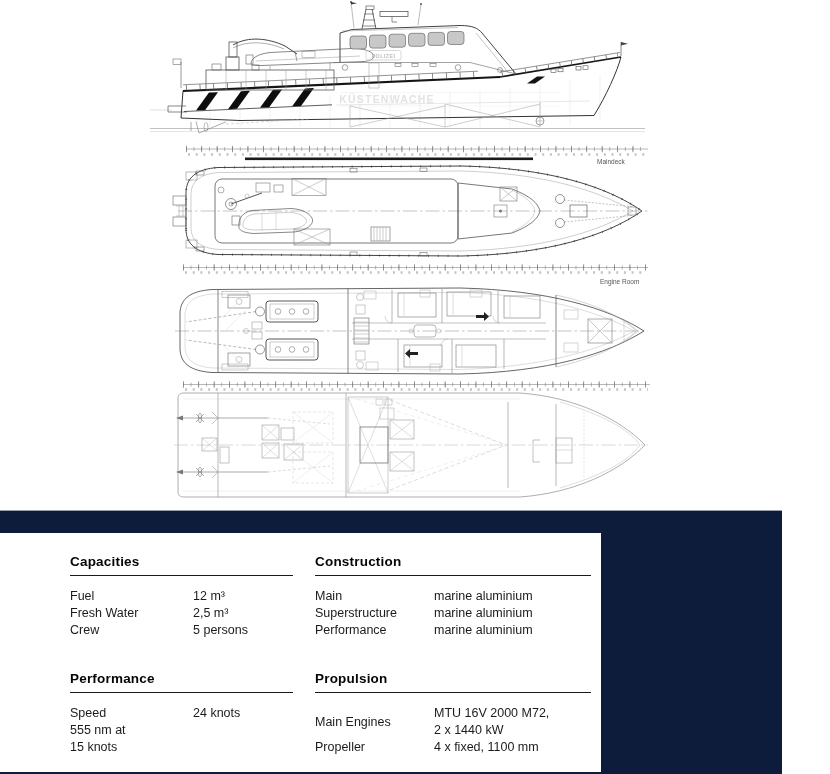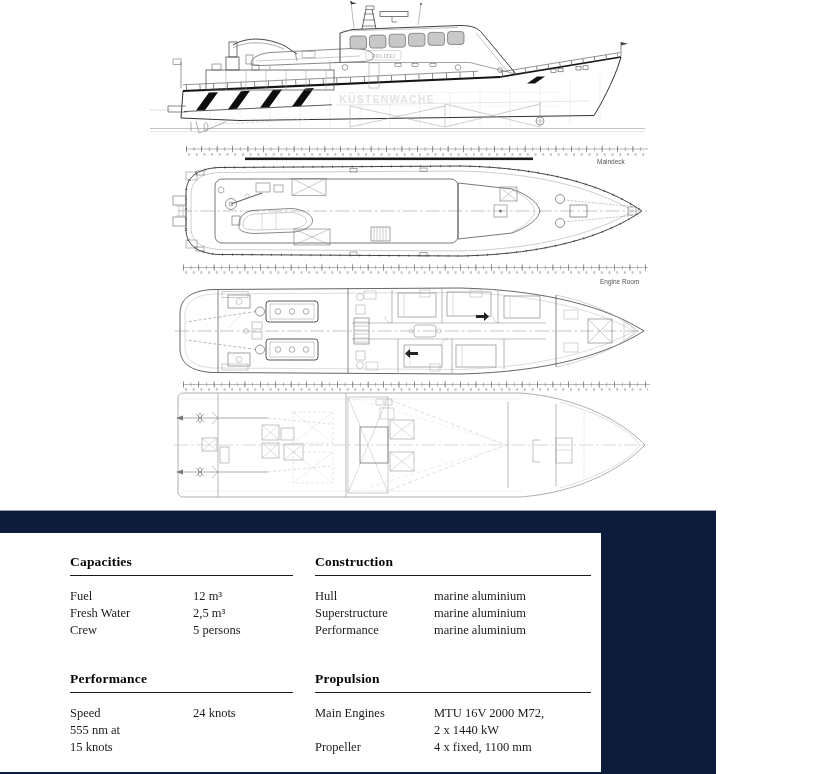--- a/index.html
+++ b/index.html
@@ -1,29 +1,29 @@
 <!DOCTYPE html>
 <html><head>
 <meta charset="utf-8">
 <style>
   html,body{margin:0;padding:0;background:#fff;}
   .page{position:relative;width:830px;height:774px;background:#ffffff;overflow:hidden;
         font-family:"Liberation Sans",sans-serif;}
   .drawings{position:absolute;left:0;top:0;width:830px;height:646px;border-radius:20px;}
-  .navy-section{position:absolute;left:0;top:510px;width:716px;height:264px;
-        background:#0e1c3b;border-top:1px solid #9aa0aa;box-sizing:border-box;font-family:Liberation Serif, serif;}
+  .navy-section{position:absolute;left:0;top:510px;width:782px;height:264px;
+        background:#0e1c3b;border-top:1px solid #9aa0aa;box-sizing:border-box;}
   .spec-panel{position:absolute;left:0;top:22px;width:601px;height:239px;background:#ffffff;}
   .spec-columns{display:flex;padding:21px 0 0 70px;}
   .spec-col{flex:none;}
   .spec-col.left{width:223px;margin-right:22px;}
   .spec-col.right{width:276px;}
   .spec-section h3{margin:0 0 6px 0;font-size:13.5px;line-height:15px;font-weight:bold;
         color:#050505;letter-spacing:.2px;}
   .rule{border-top:1.6px solid #1a1a1a;margin:0 0 12px 0;height:0;}
-  .row{display:flex;font-size:12.5px;line-height:17px;color:#1b1b1b;}
+  .row{display:flex;font-size:12.5px;line-height:17px;color:#1b1b1b;align-items:center;}
   .spec-col.left .lbl{width:123px;flex:none;}
   .spec-col.right .lbl{width:119px;flex:none;}
   .val{white-space:pre-line;}
   .spec-section + .spec-section{margin-top:32px;}
   svg text{font-family:"Liberation Sans",sans-serif;}
 </style>
 </head>
 <body>
 
 <div class="page">
@@ -409,21 +409,21 @@
 15 knots</span>
             </div>
           </section>
         </div>
 
         <div class="spec-col right">
           <section class="spec-section">
             <h3>Construction</h3>
             <div class="rule"></div>
             <div class="row">
-              <span class="lbl">Hull</span>
+              <span class="lbl">Main</span>
               <span class="val">marine aluminium</span>
             </div>
             <div class="row">
               <span class="lbl">Superstructure</span>
               <span class="val">marine aluminium</span>
             </div>
             <div class="row">
               <span class="lbl">Performance</span>
               <span class="val">marine aluminium</span>
             </div>

